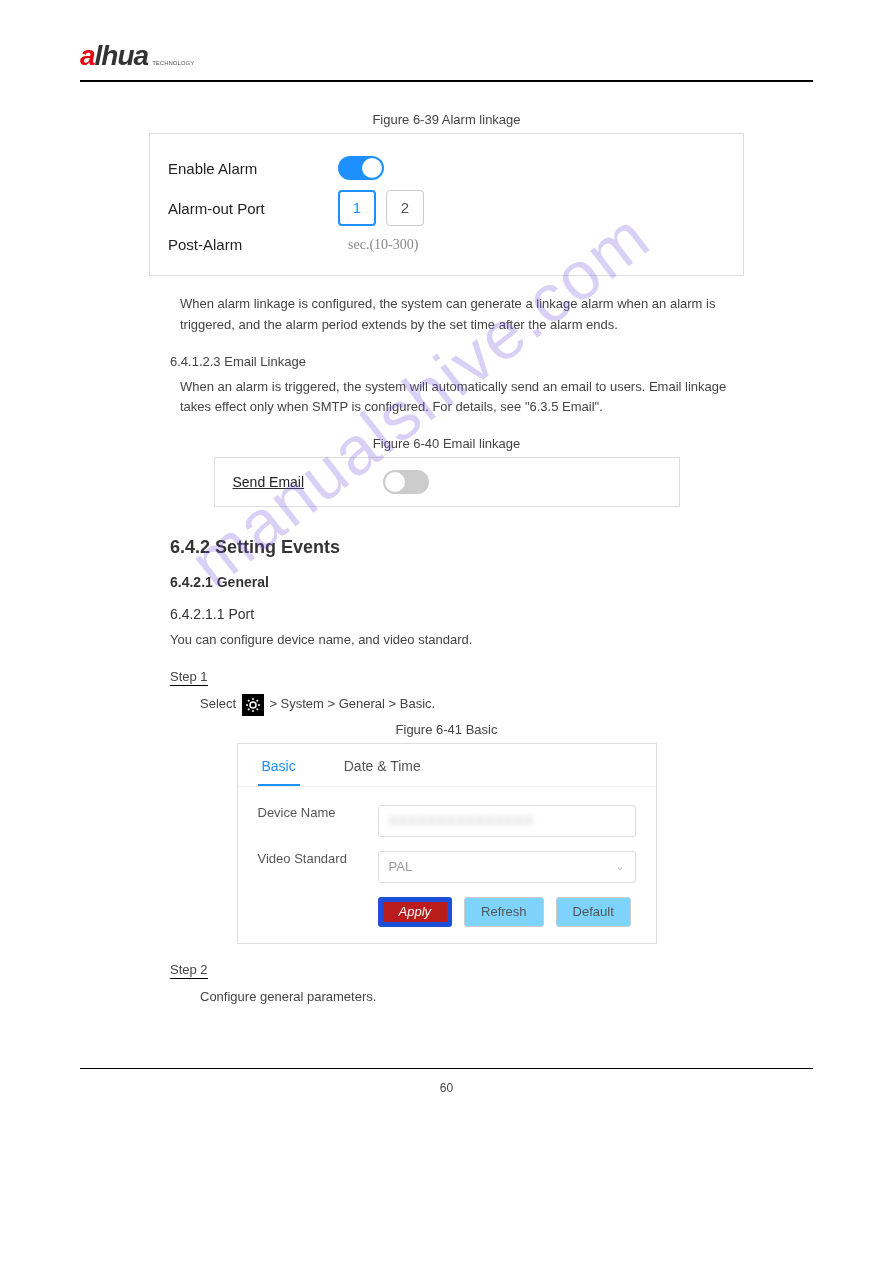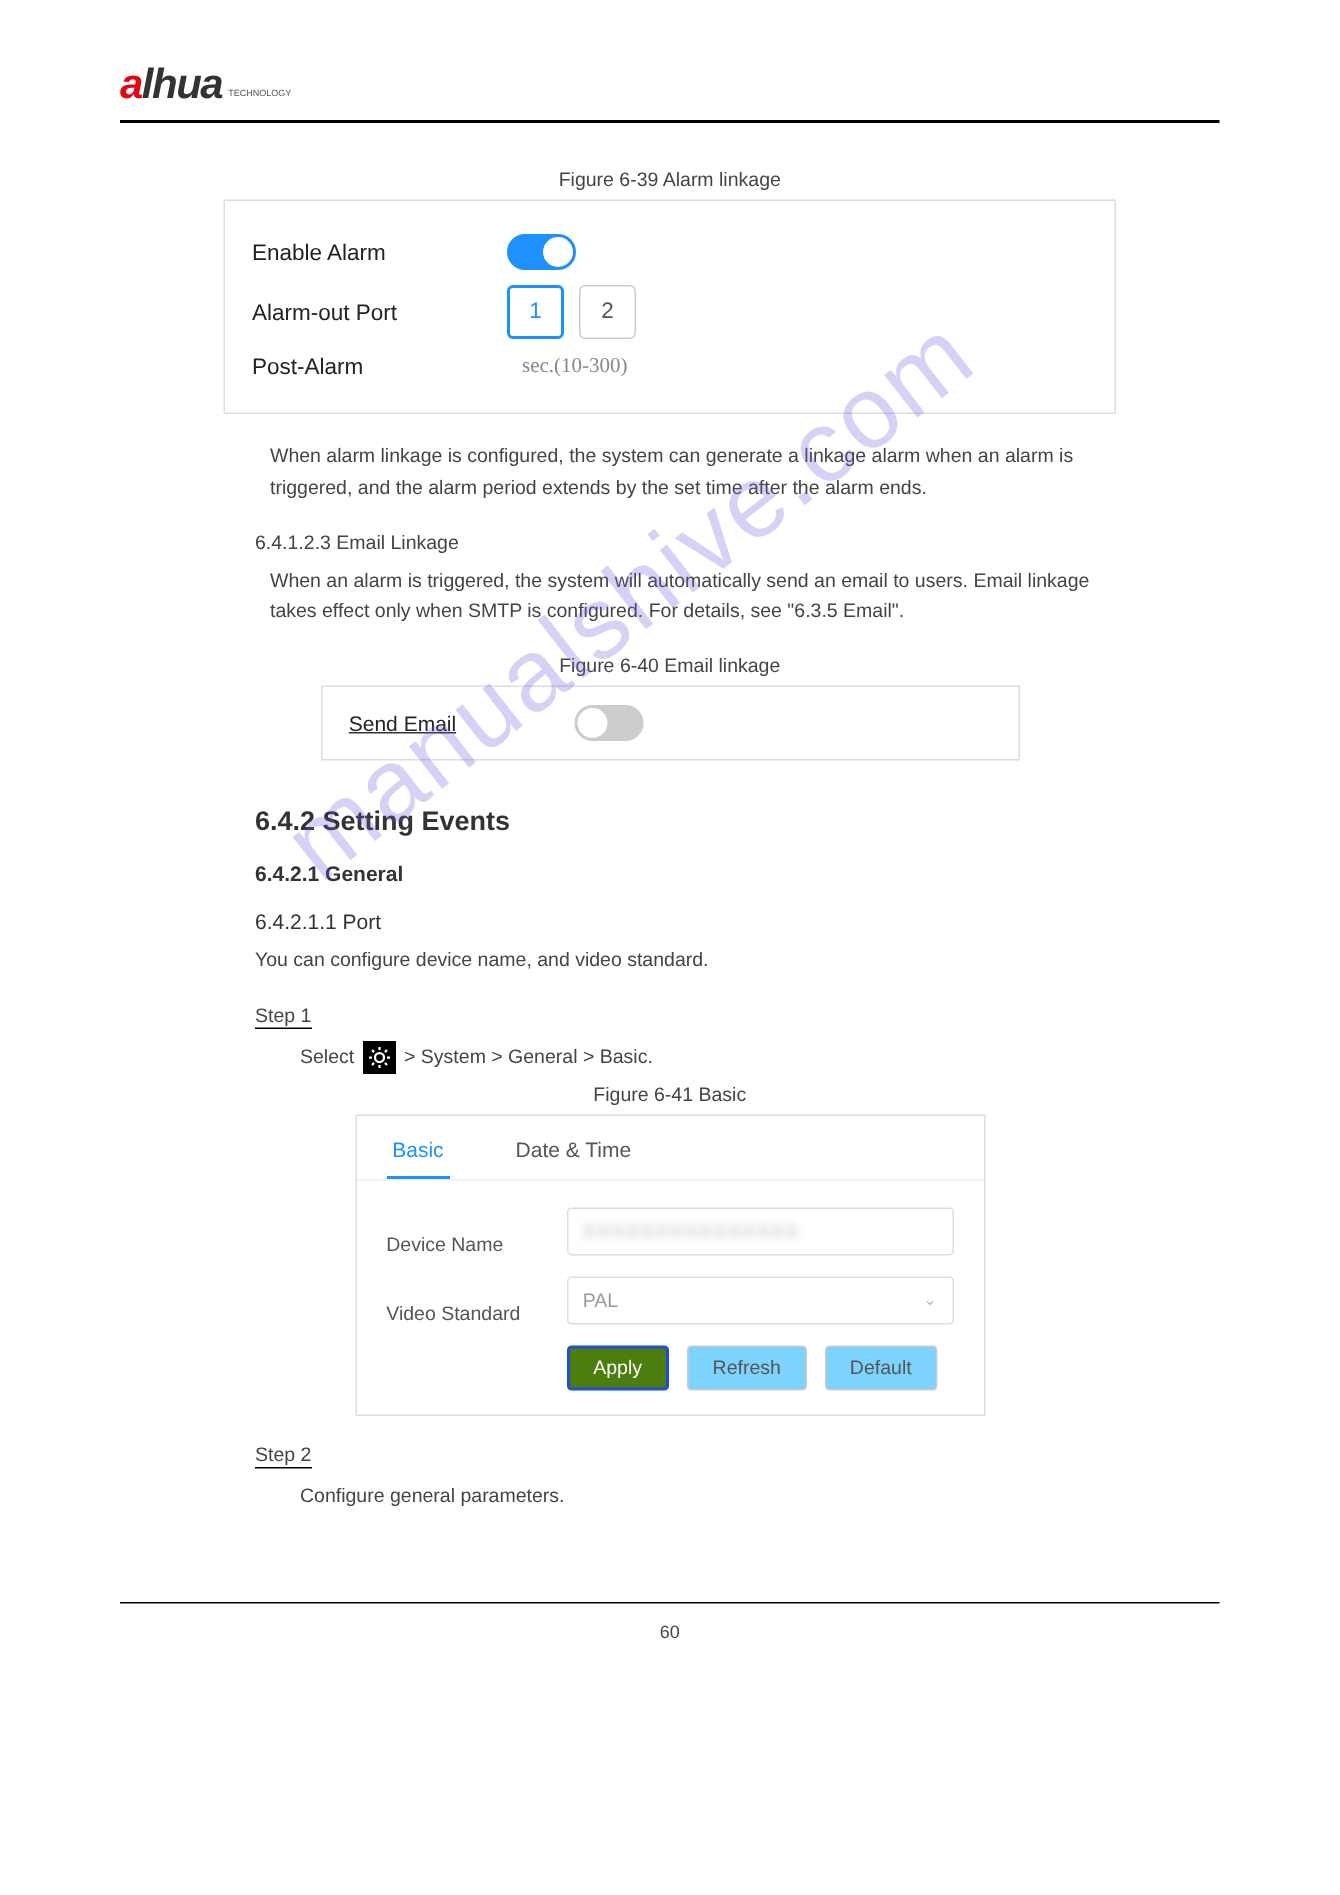--- a/index.html
+++ b/index.html
@@ -192,21 +192,21 @@
   }
   .tab.active {
     color: #1e90ff;
     border-bottom: 2px solid #1e90ff;
   }
   .form-area {
     padding: 18px 20px 0 20px;
   }
   .frow {
     display: flex;
-    align-items: flex-end;
+    align-items: flex-start;
     margin-bottom: 14px;
     font-size: 13px;
   }
   .flabel {
     width: 120px;
     color: #555;
   }
   .finput {
     flex: 1;
     height: 32px;
@@ -238,23 +238,24 @@
     padding: 0 16px;
     border-radius: 3px;
     font-size: 13px;
     display: flex;
     align-items: center;
     border: 1px solid #ccc;
     color: #555;
     background: #7dd3fc;
   }
   .btn.primary {
-    background: #4d7c0f;
+    background: #b91c1c;
     color: #fff;
-    border: 2px solid #1d4ed8;
+    border: 5px solid #1d4ed8;
+    font-style: italic;
   }
   .bottom-rule {
     border-top: 1px solid #000;
     margin: 60px 0 12px 0;
   }
   .page-num {
     text-align: center;
     font-size: 12px;
     color: #444;
   }

